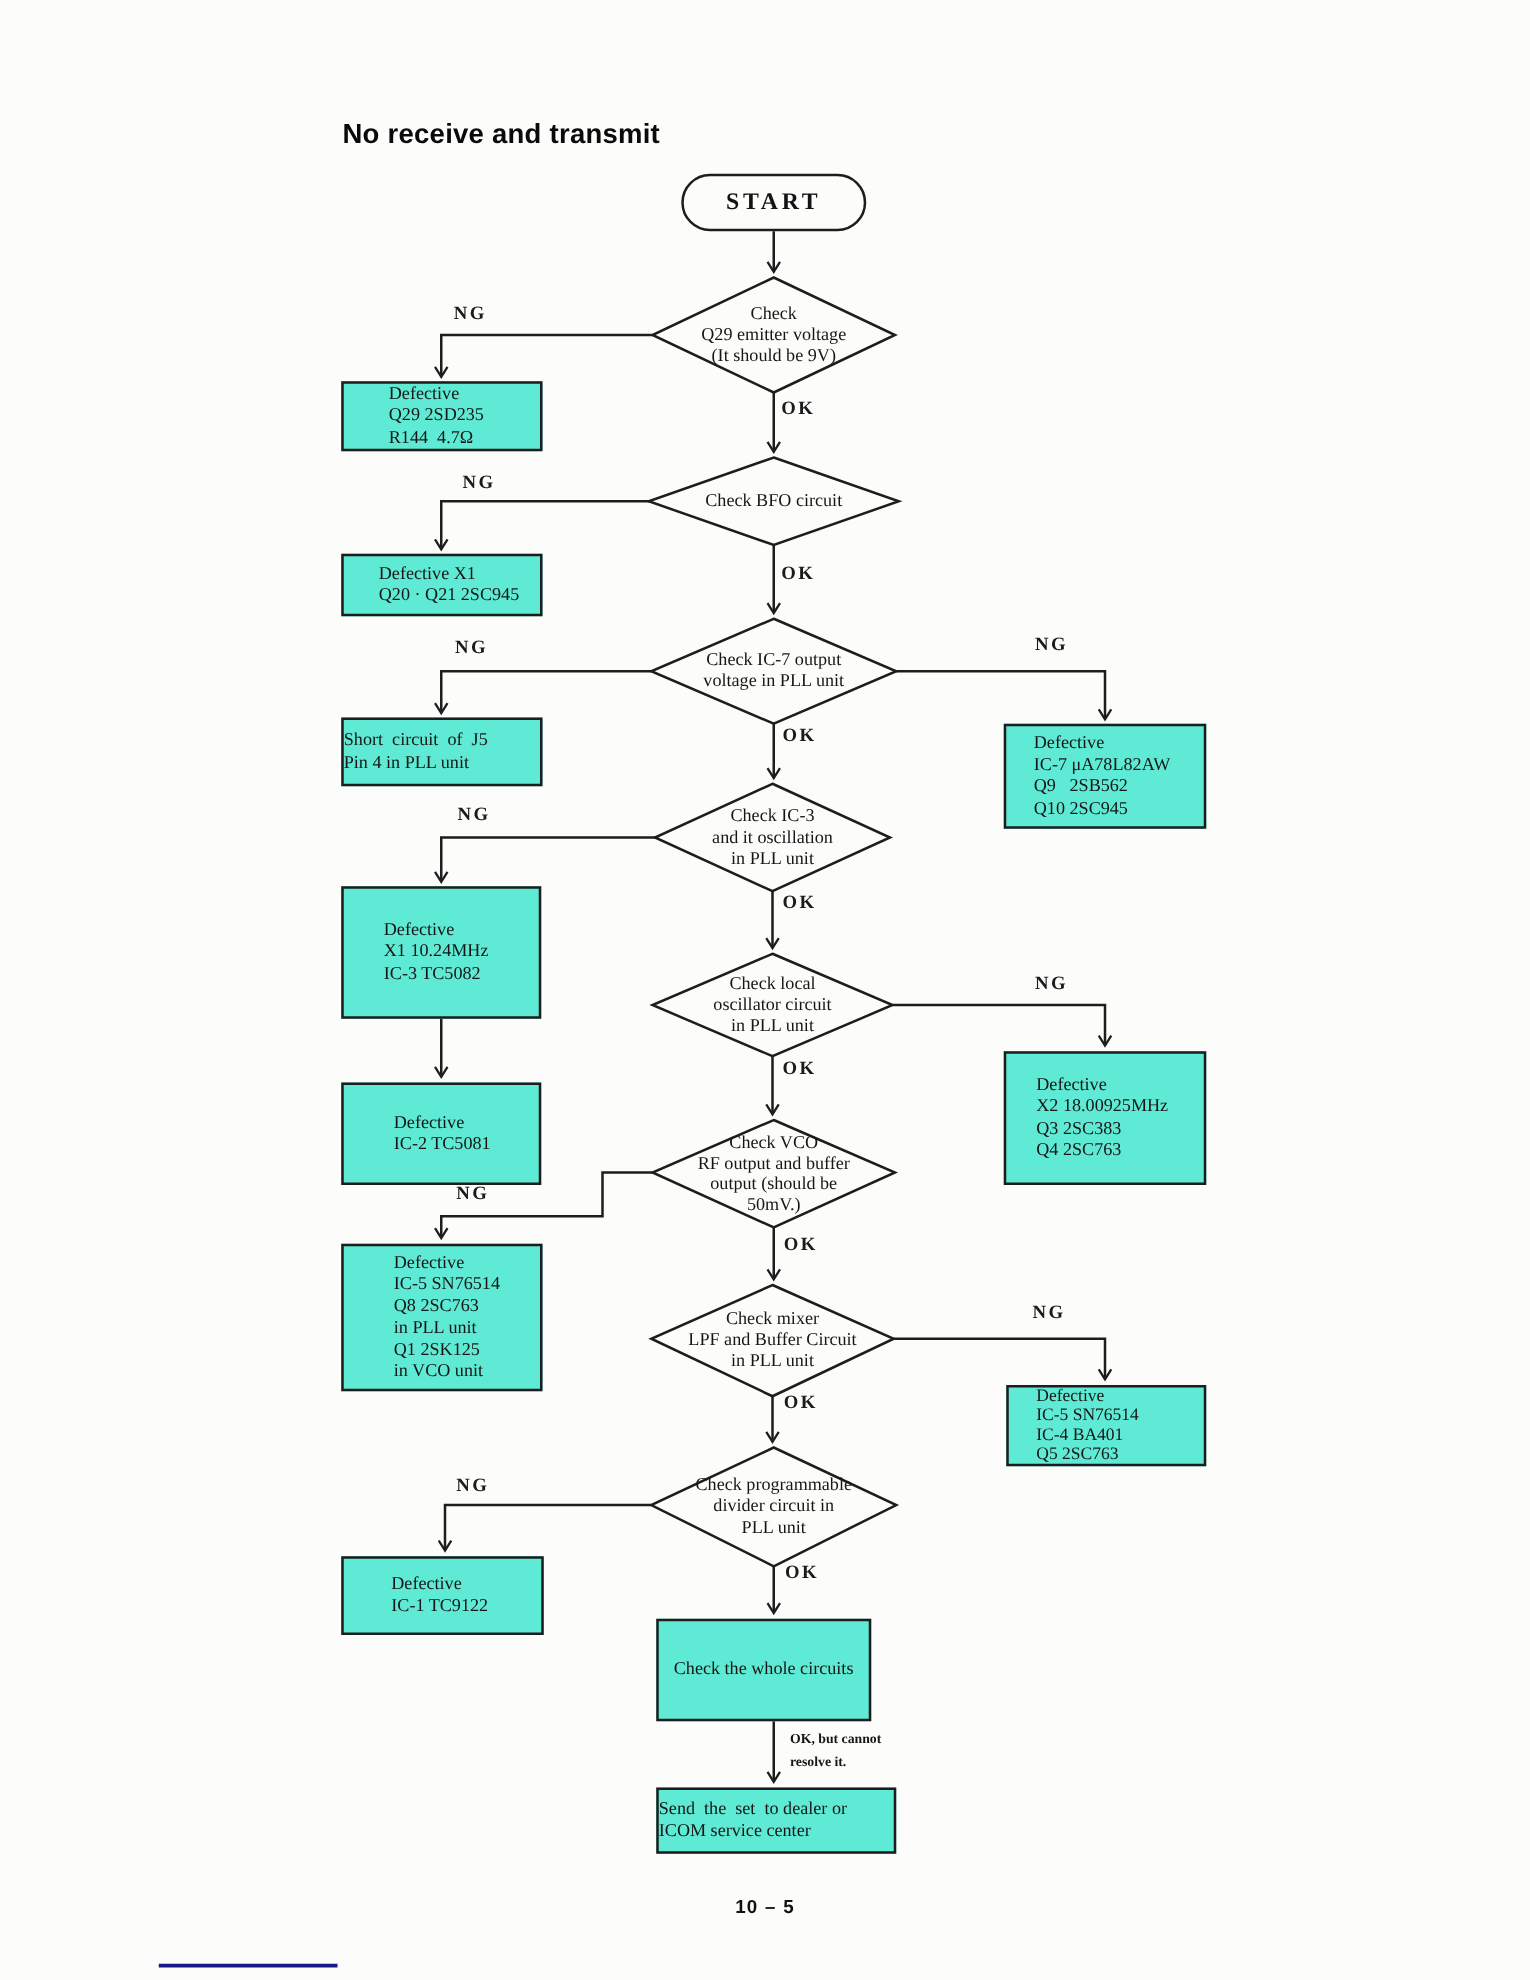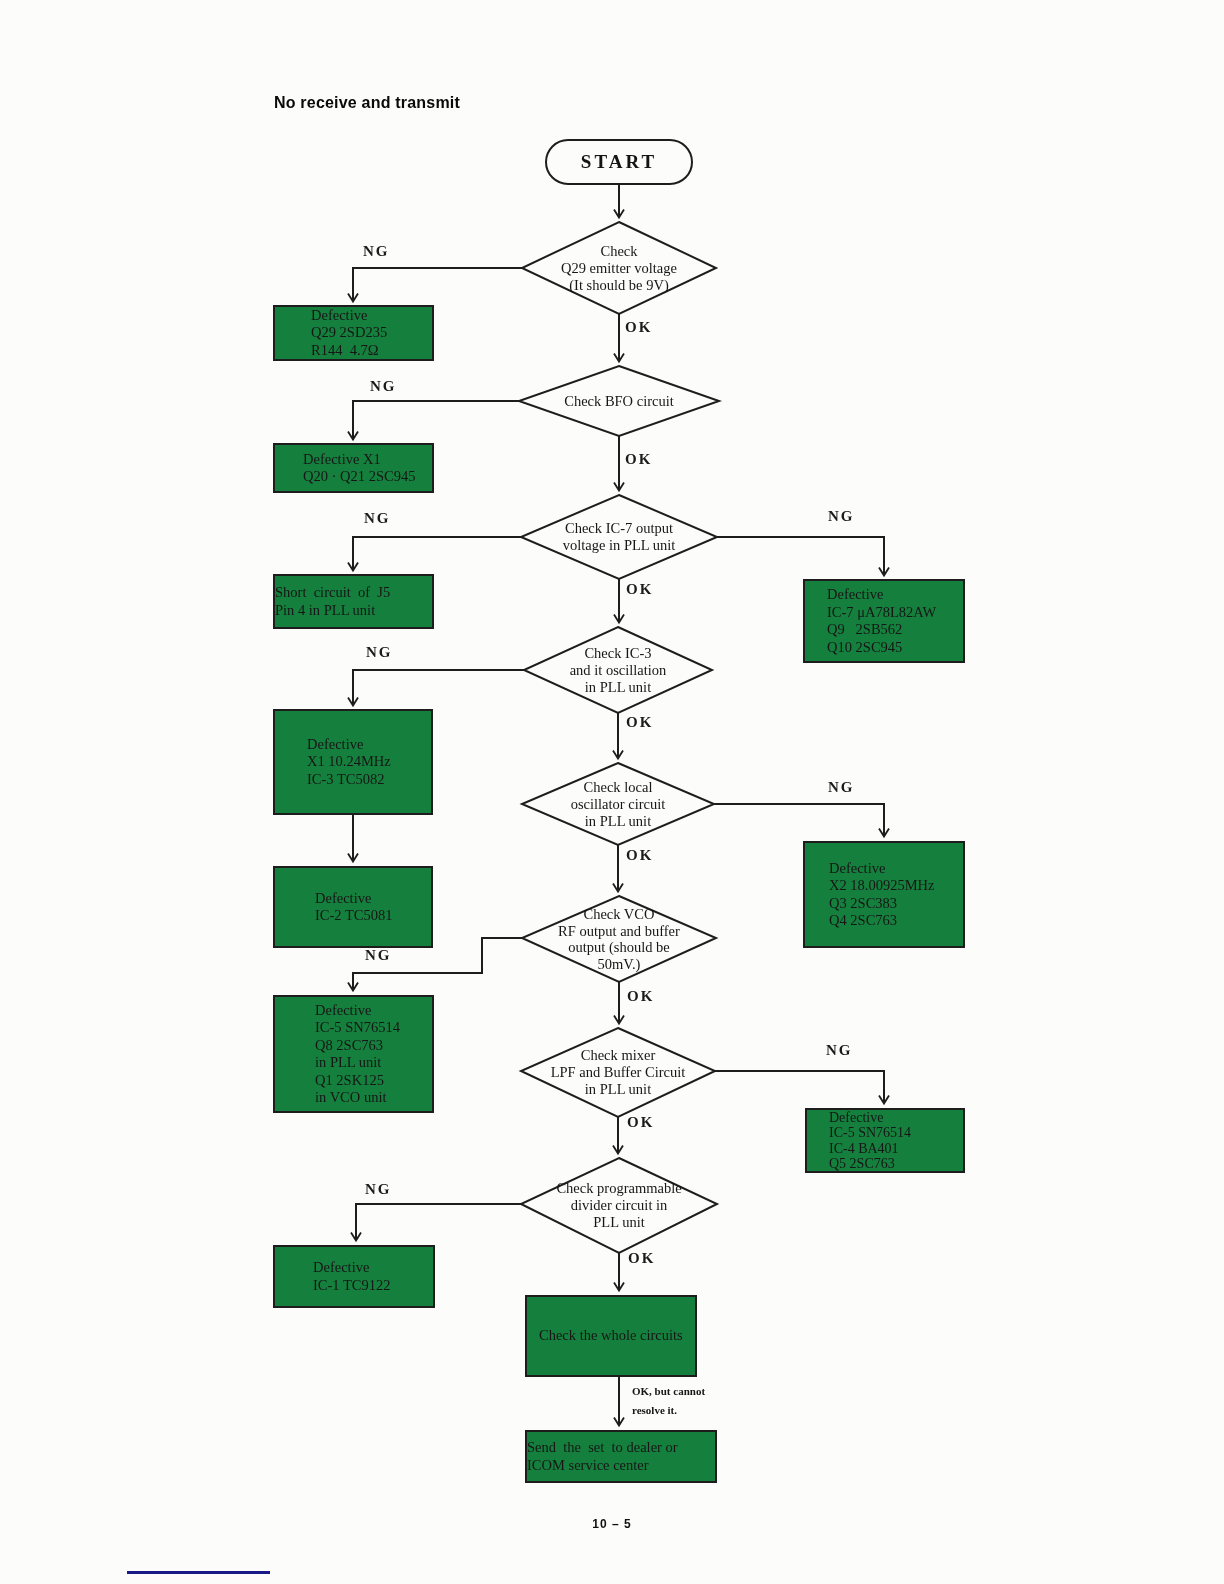--- a/index.html
+++ b/index.html
@@ -8,32 +8,32 @@
     background:#fcfcfa;
     font-family:"Liberation Serif", serif;
     color:#1a1a1a;
     overflow:hidden;
   }
   .layer{position:absolute;left:0;top:0;width:1224px;height:1584px;}
   svg.layer{pointer-events:none;}
   .title{
     position:absolute;left:274px;top:94px;
     font-family:"Liberation Sans", sans-serif;
-    font-weight:bold;font-size:16px;color:#0a0a0a;letter-spacing:.2px;
+    font-weight:bold;font-size:22px;color:#0a0a0a;letter-spacing:.2px;
   }
   .start{
     position:absolute;left:545px;top:139px;width:148px;height:46px;
     border:2.5px solid #1d1d1d;border-radius:24px;
     display:flex;align-items:center;justify-content:center;
     font-size:19px;font-weight:bold;letter-spacing:3px;color:#141414;
     box-sizing:border-box;background:#fcfcfa;
   }
   .box{
     position:absolute;border:2.5px solid #1d1d1d;box-sizing:border-box;
-    display:flex;align-items:center;background:#15803d;
+    display:flex;align-items:center;background:#5eead4;
   }
   .box .t, .dwrap .t{
     font-weight:normal;font-size:14.5px;line-height:17.5px;
     white-space:pre;color:#161616;
   }
   .dwrap{
     position:absolute;display:flex;align-items:center;justify-content:center;
     text-align:center;box-sizing:border-box;
   }
   .dwrap .t{line-height:17px;}
@@ -41,21 +41,21 @@
     position:absolute;font-size:15px;font-weight:bold;
     letter-spacing:2px;color:#1b1b1b;white-space:pre;
   }
   .note{
     position:absolute;font-size:11px;font-weight:bold;line-height:19px;
     white-space:pre;color:#161616;
   }
   .pageno{
     position:absolute;left:0;top:1517px;width:1224px;text-align:center;
     font-family:"Liberation Sans", sans-serif;
-    font-weight:bold;font-size:12px;letter-spacing:1px;color:#111;
+    font-weight:bold;font-size:15px;letter-spacing:1px;color:#111;
   }
   .blueline{
     position:absolute;left:127px;top:1571px;width:143px;height:3px;
     background:#191a87;
   }
 </style>
 </head>
 <body>
 
 <svg class="layer" width="1224" height="1584" viewBox="0 0 1224 1584">

